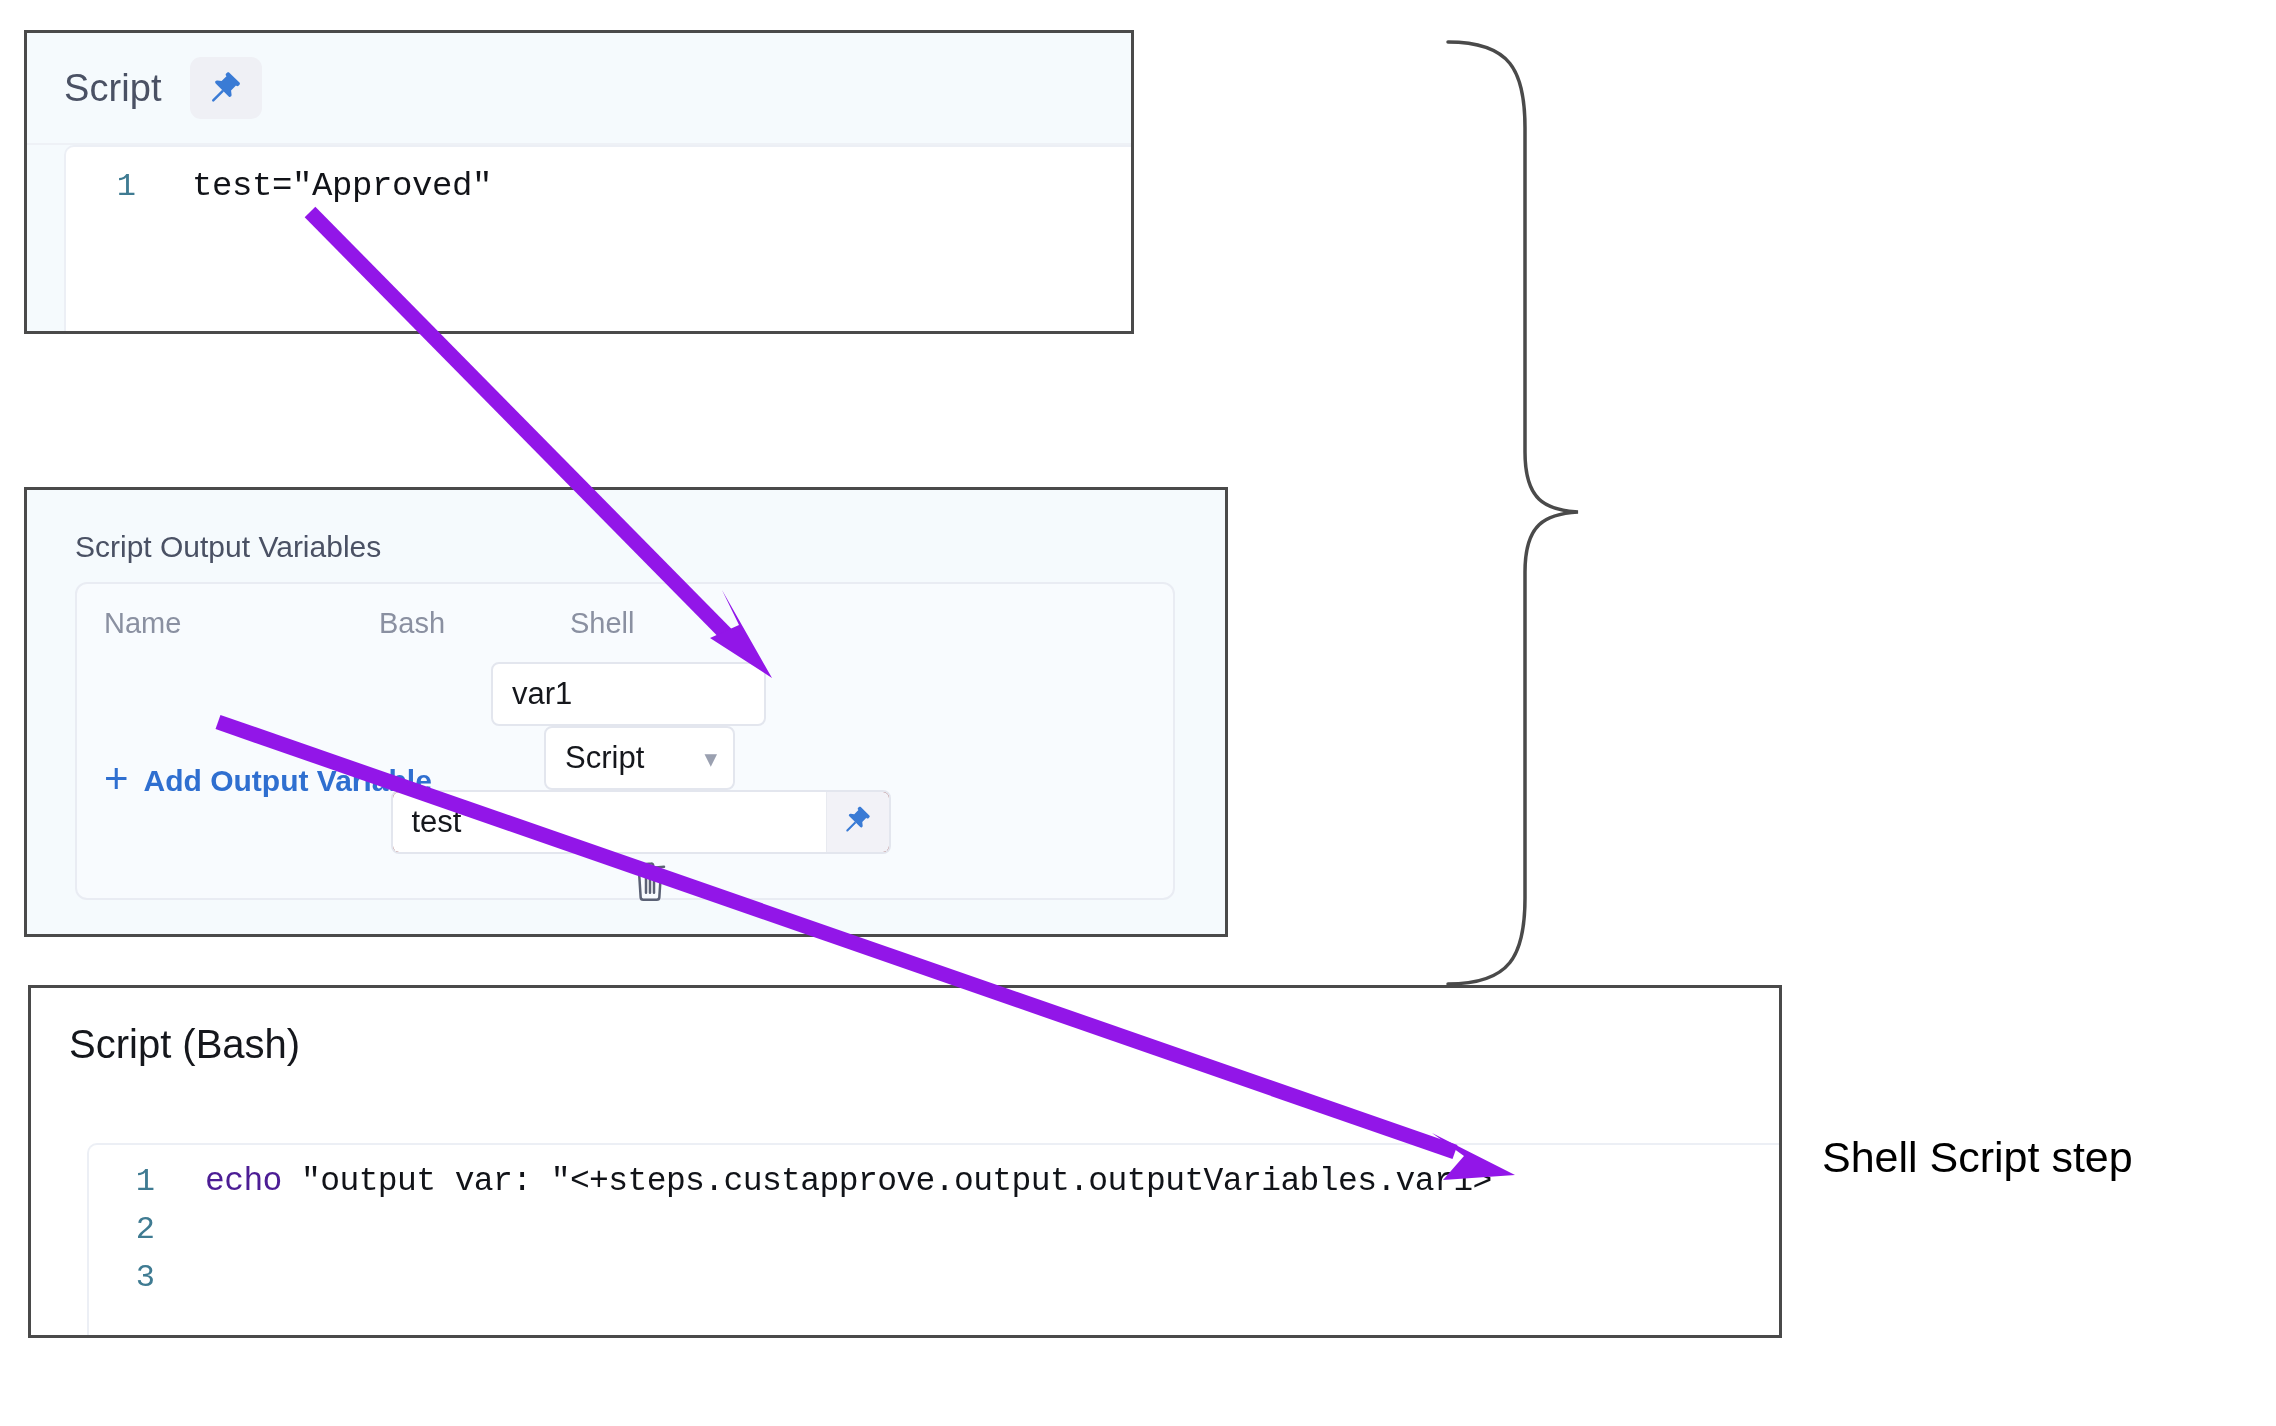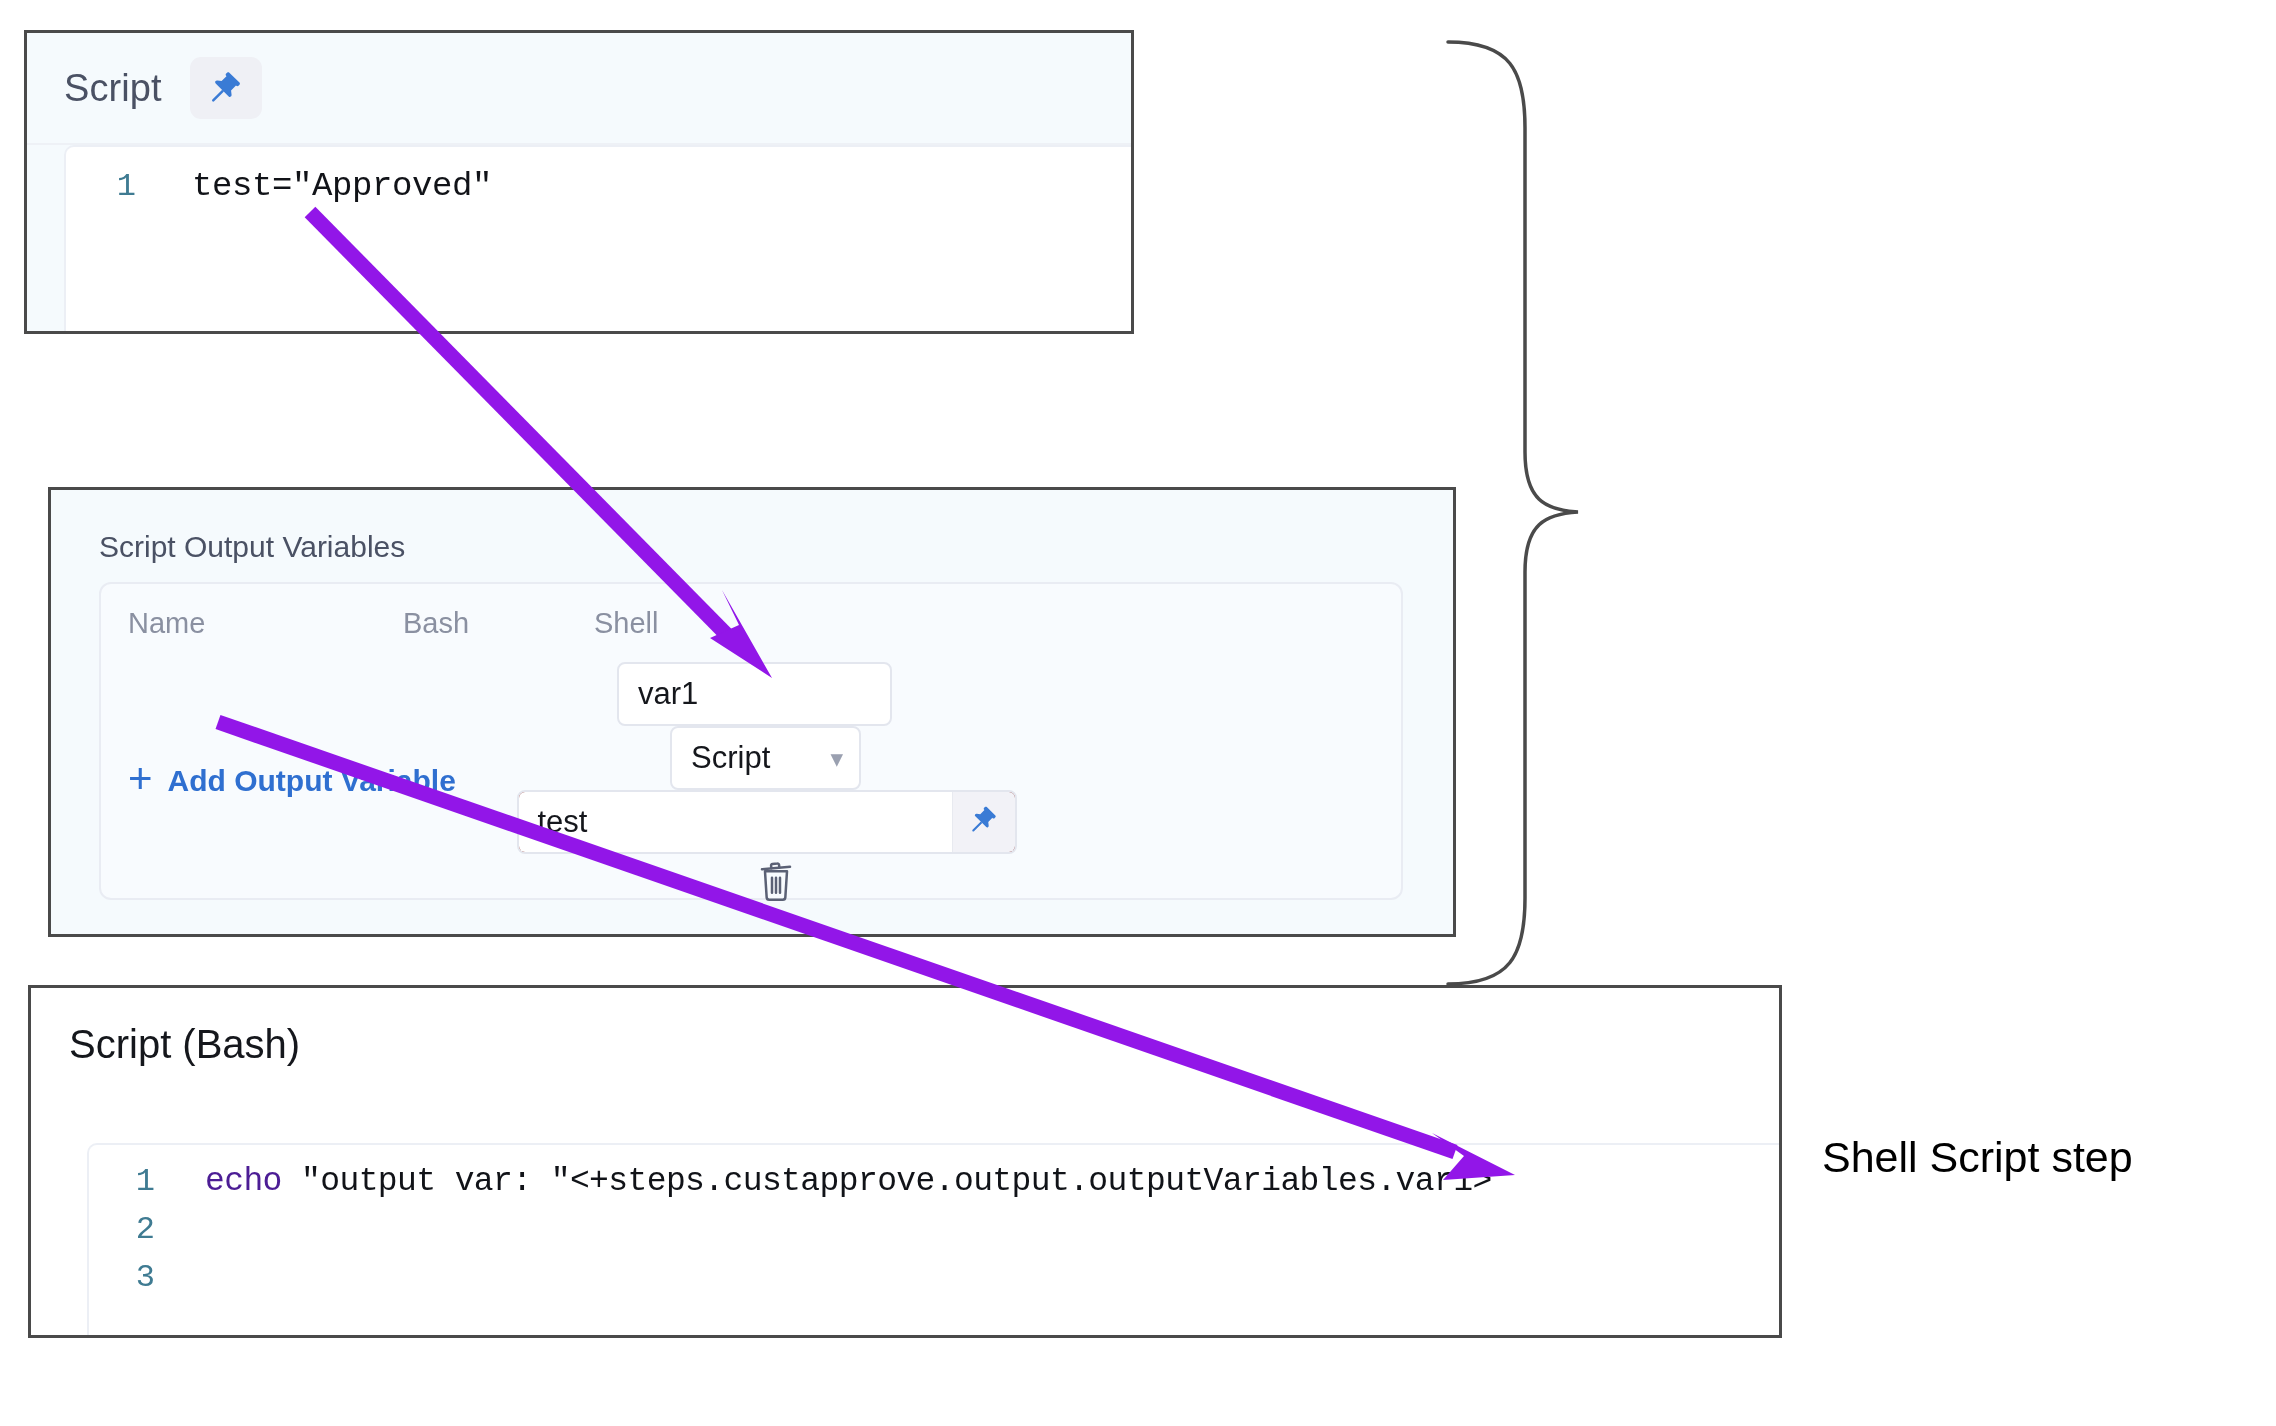--- a/index.html
+++ b/index.html
@@ -97,21 +97,21 @@
     font-family: "Liberation Mono", monospace;
     font-size: 34px;
     letter-spacing: -0.4px;
   }
   .kw { color: #4c1d95; }
 
   #code1 { padding-top: 22px; }
   #code1 .code-line { margin-bottom: 10px; }
 
   
-  #panel-outvars { left: 24px; top: 487px; width: 1408px; height: 450px; margin-left: 24px; }
+  #panel-outvars { left: 24px; top: 487px; width: 1204px; height: 450px; }
 
   .sov-title {
     position: absolute;
     left: 48px;
     top: 40px;
     font-size: 30px;
     color: #4a5164;
   }
   .sov-card {
     position: absolute;

